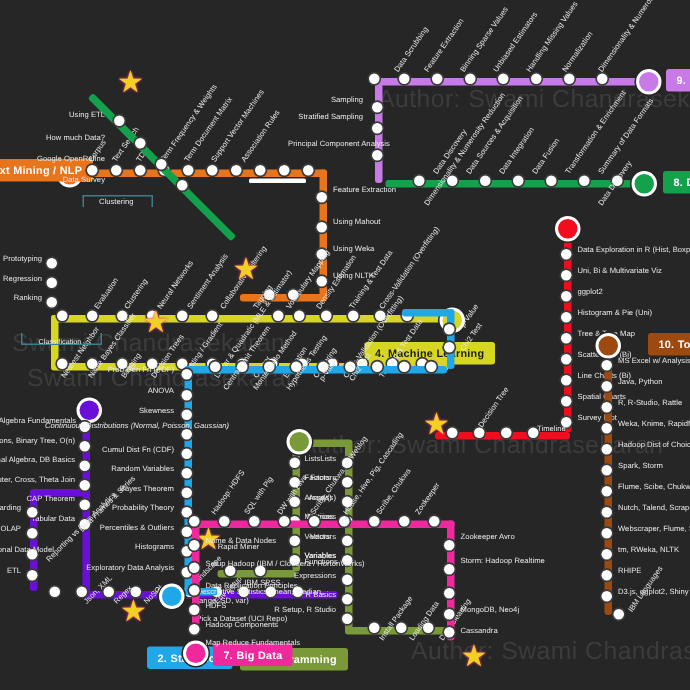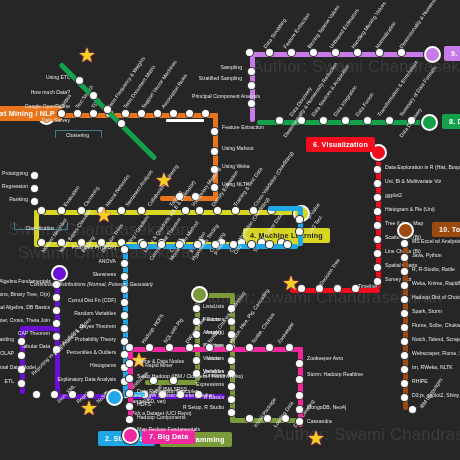--- a/index.html
+++ b/index.html
@@ -374,21 +374,20 @@
   <div class="lbl r" style="left:192px;top:76px;width:50px;line-height:1.05;">Stratified Sampling</div>
   <div class="lbl r" style="left:192px;top:94px;width:50px;line-height:1.05;">Principal Component Analysis</div>
 
   <div class="lbl rot" style="left:282px;top:135px;">Dimensionality &amp; Numerosity Reduction</div>
   <div class="lbl rot" style="left:398px;top:135px;">Data Discovery</div>
 
   <div class="line vline" style="left:376px;top:160px;height:128px;background:#F20D1E;"></div>
   <div class="line hline" style="left:290px;top:288px;width:90px;background:#F20D1E;"></div>
 
   <div class="term" style="left:370px;top:144px;background:#F20D1E;"></div>
-  <div class="badge" style="left:306px;top:137px;background:#F20D1E;">6. Visualization</div>
 
   <div class="st" style="left:374px;top:166px;"></div>
   <div class="st" style="left:374px;top:180px;"></div>
   <div class="st" style="left:374px;top:194px;"></div>
   <div class="st" style="left:374px;top:208px;"></div>
   <div class="st" style="left:374px;top:222px;"></div>
   <div class="st" style="left:374px;top:236px;"></div>
   <div class="st" style="left:374px;top:250px;"></div>
   <div class="st" style="left:374px;top:264px;"></div>
   <div class="st" style="left:374px;top:278px;"></div>

